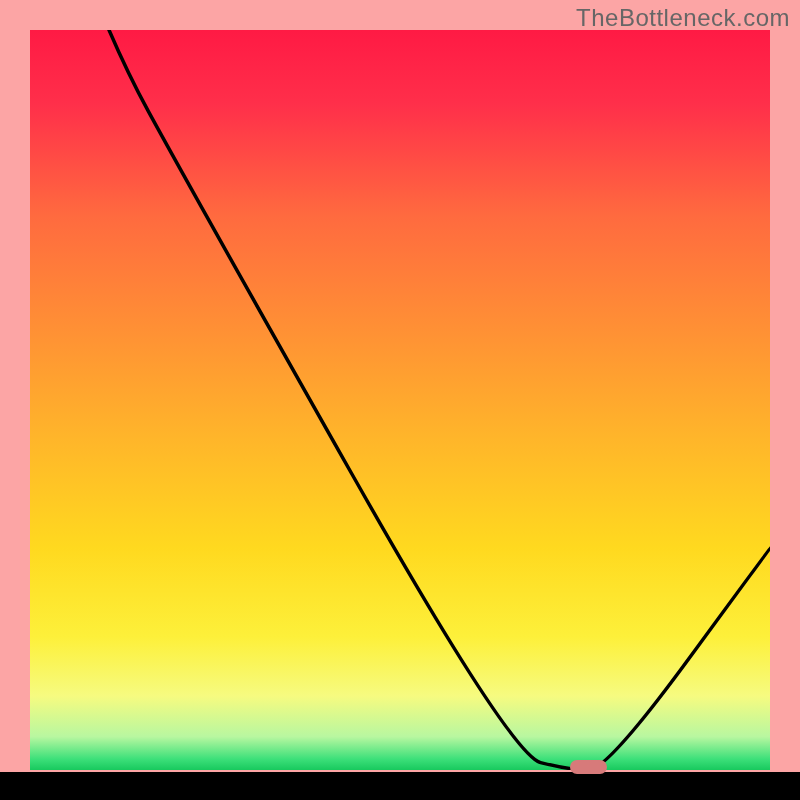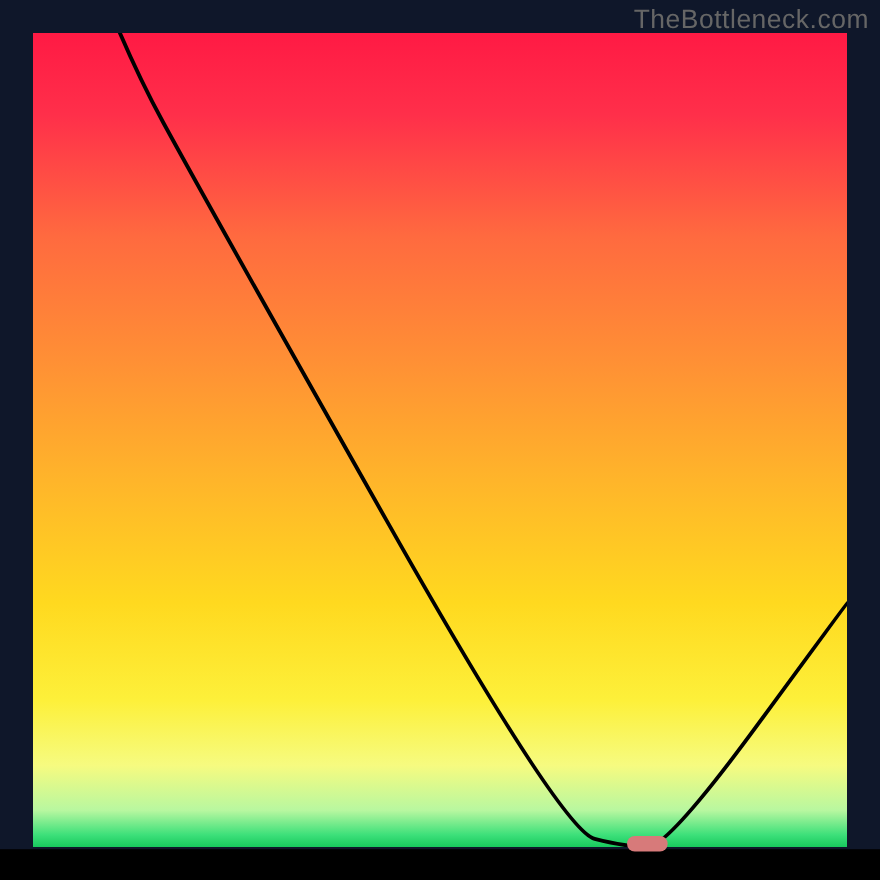--- a/index.html
+++ b/index.html
@@ -7,21 +7,21 @@
     padding: 0;
     width: 800px;
     height: 800px;
     background: #000;
     overflow: hidden;
   }
   .frame {
     position: relative;
     width: 800px;
     height: 772px;
-    background: #0f172a;
+    background: #fca5a5;
   }
   .watermark {
     position: absolute;
     top: 4px;
     right: 10px;
     font-family: Arial, Helvetica, sans-serif;
     font-size: 24px;
     font-weight: 500;
     color: #666;
     letter-spacing: 0.5px;

